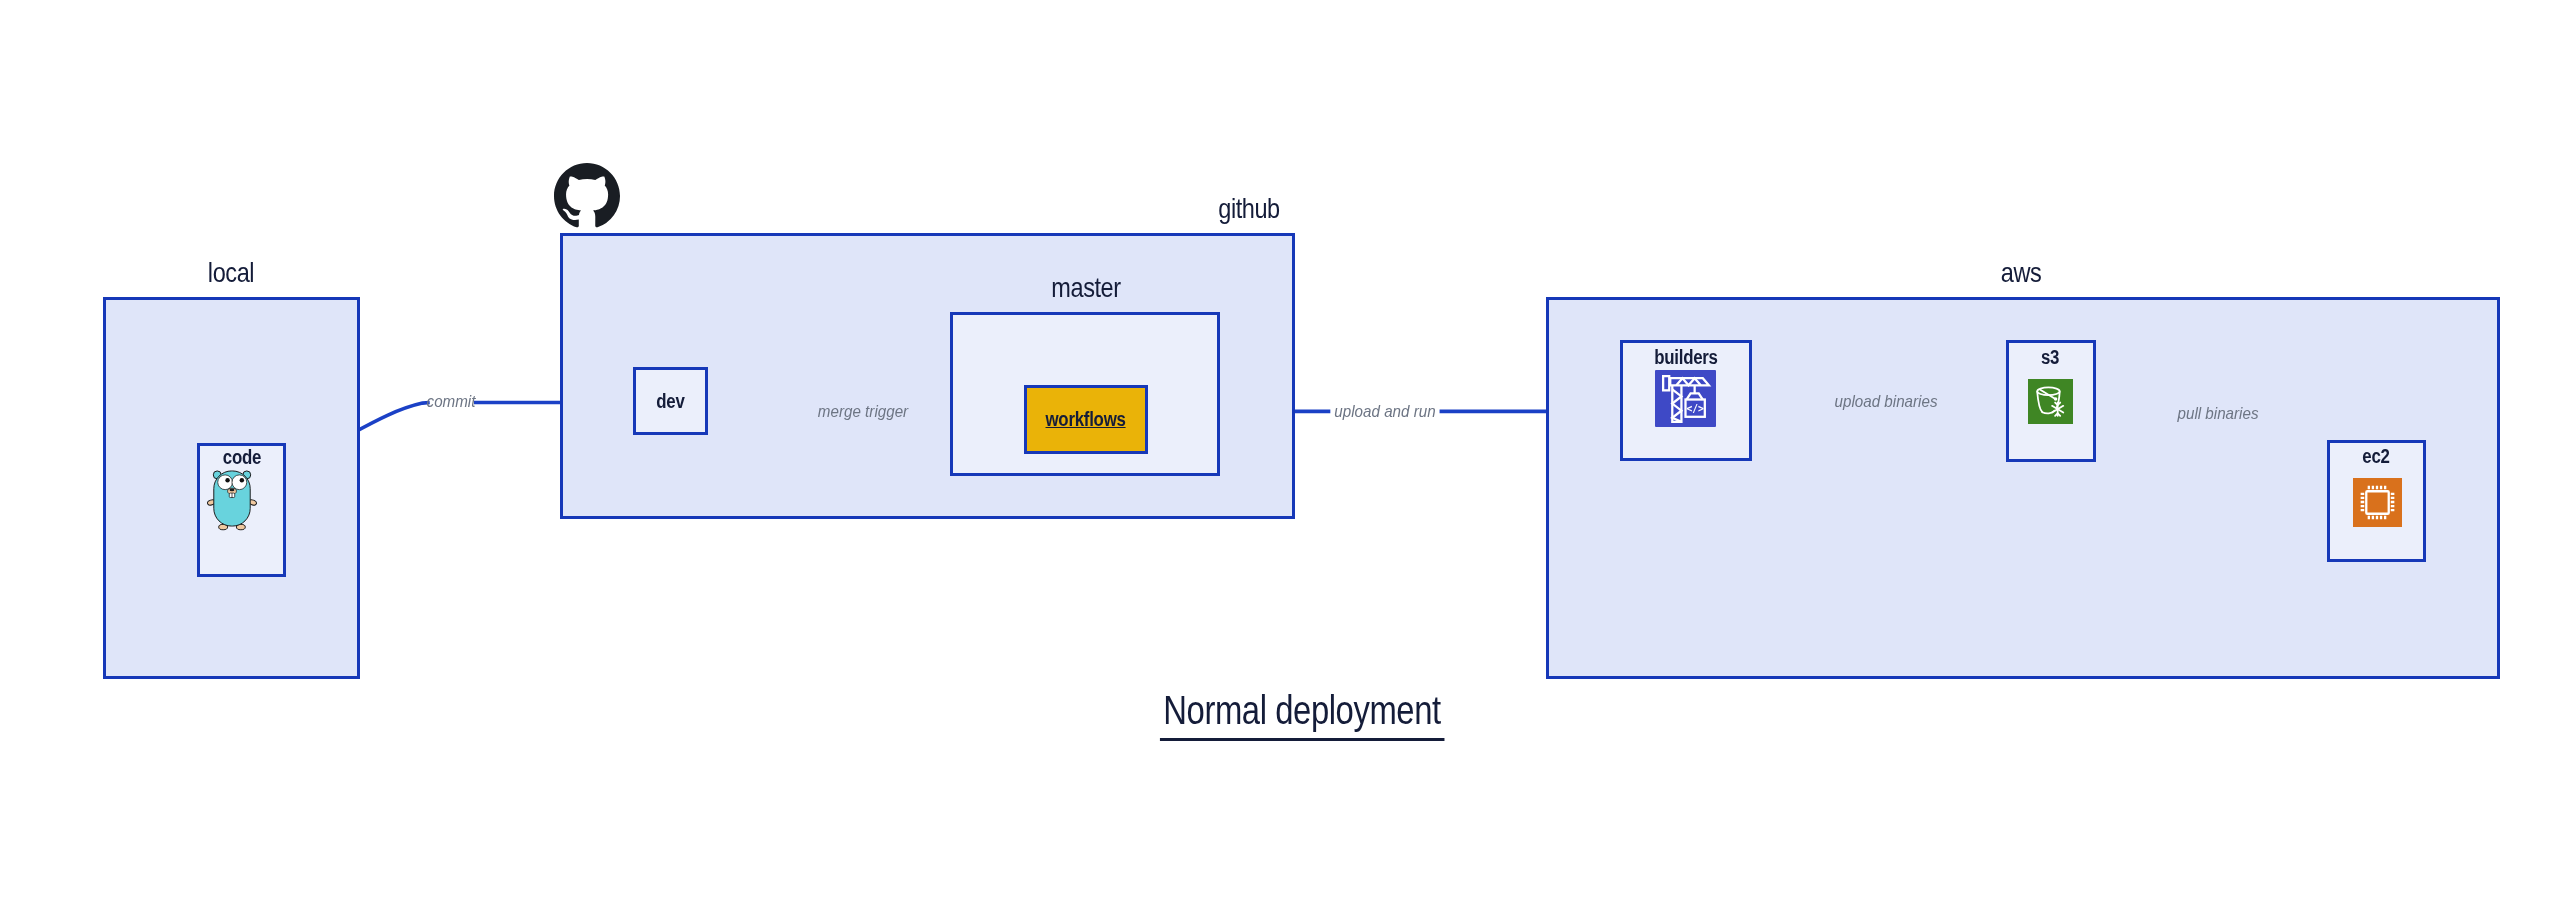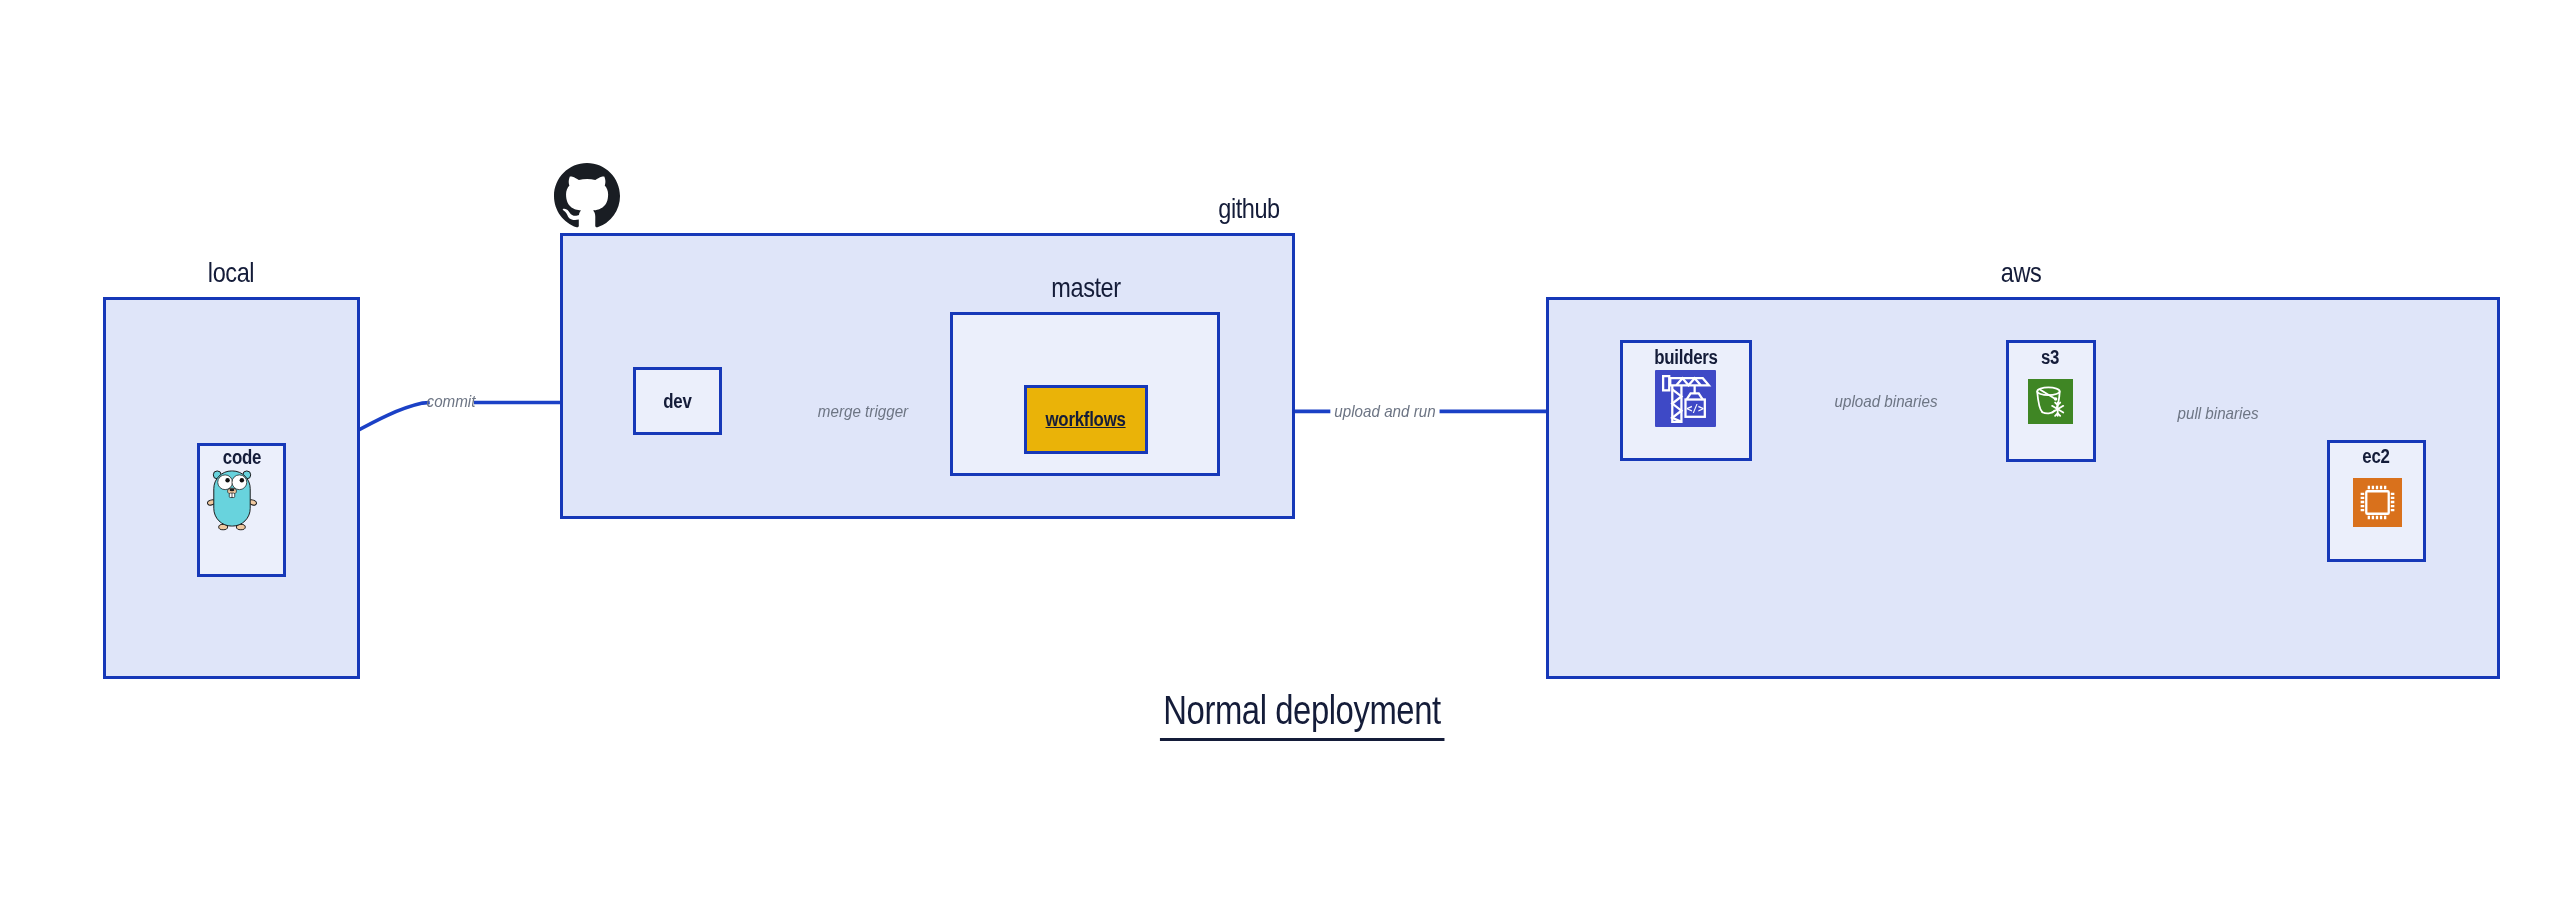--- a/index.html
+++ b/index.html
@@ -90,21 +90,21 @@
       <line x1="50" y1="53" x2="50" y2="62" stroke-width="1.5"></line>
     </g>
   </svg>
 
   <svg class="icon" style="left:554px;top:163px;" width="66" height="66" viewBox="0 0 16 16">
     <path fill="#191d23" d="M8 0C3.58 0 0 3.58 0 8c0 3.54 2.29 6.53 5.47 7.59.4.07.55-.17.55-.38 0-.19-.01-.82-.01-1.49-2.01.37-2.53-.49-2.69-.94-.09-.23-.48-.94-.82-1.13-.28-.15-.68-.52-.01-.53.63-.01 1.08.58 1.23.82.72 1.21 1.87.87 2.33.66.07-.52.28-.87.51-1.07-1.78-.2-3.64-.89-3.64-3.95 0-.87.31-1.59.82-2.15-.08-.2-.36-1.02.08-2.12 0 0 .67-.21 2.2.82.64-.18 1.32-.27 2-.27s1.36.09 2 .27c1.53-1.04 2.2-.82 2.2-.82.44 1.1.16 1.92.08 2.12.51.56.82 1.27.82 2.15 0 3.07-1.87 3.75-3.65 3.95.29.25.54.73.54 1.48 0 1.07-.01 1.93-.01 2.2 0 .21.15.46.55.38A8.01 8.01 0 0 0 16 8c0-4.42-3.58-8-8-8z"></path>
   </svg>
   <div class="group-label" style="left:1249px;top:193px;">github</div>
   <div class="group" style="left:560px;top:233px;width:735px;height:286px;"></div>
 
-  <div class="node flexcenter" style="left:633px;top:367px;width:89px;height:68px;">
+  <div class="node flexcenter" style="left:633px;top:367px;width:75px;height:68px;">
     <span class="node-label-centered">dev</span>
   </div>
 
   <div class="group-label" style="left:1086px;top:272px;">master</div>
   <div class="node" style="left:950px;top:312px;width:270px;height:164px;"></div>
   <div class="node inner flexcenter" style="left:1024px;top:385px;width:124px;height:69px;">
     <span class="node-label-centered">workflows</span>
   </div>
 
   <div class="group-label" style="left:2021px;top:257px;">aws</div>

